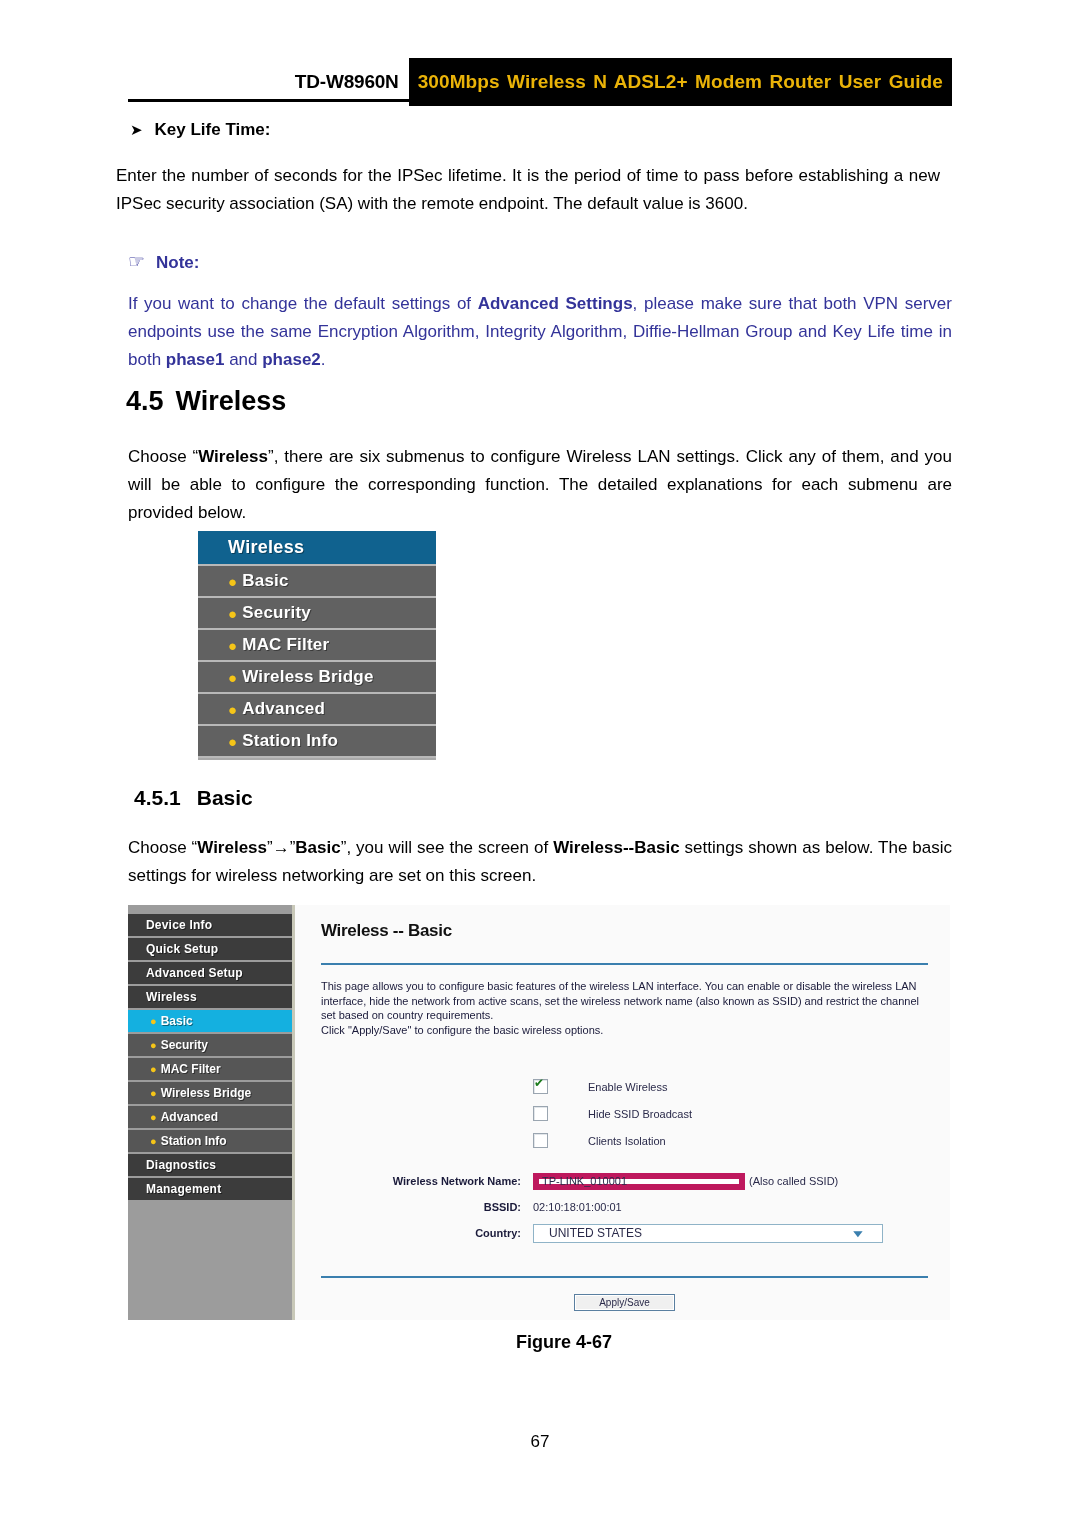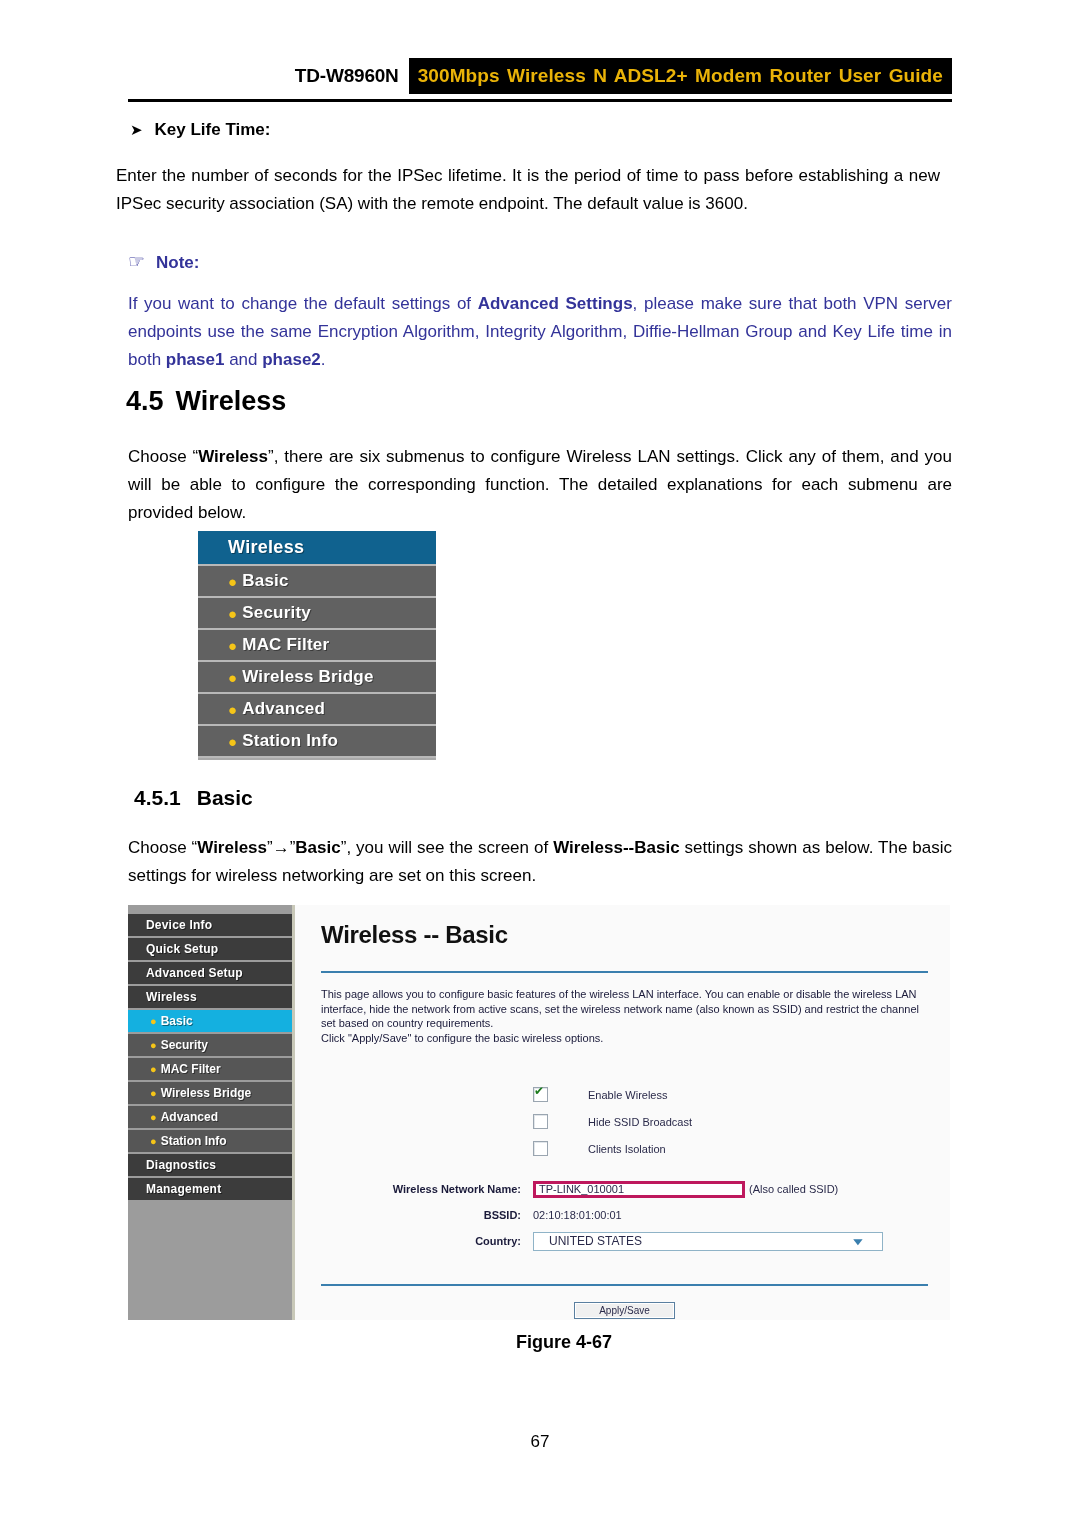--- a/index.html
+++ b/index.html
@@ -21,21 +21,21 @@
     position: absolute;
     left: 128px;
     top: 58px;
     width: 824px;
     height: 40px;
   }
   .header-row {
     display: flex;
     align-items: stretch;
     justify-content: flex-end;
-    height: 36px;
+    height: 48px;
   }
   .header-model {
     font-size: 19px;
     font-weight: bold;
     letter-spacing: -0.2px;
     color: #000;
     display: flex;
     align-items: center;
     padding-right: 10px;
     white-space: nowrap;
@@ -245,21 +245,21 @@
     text-shadow: none;
   }
 
   .ss-main {
     flex: 1;
     background: #fafafa;
     padding: 16px 22px 0 26px;
     position: relative;
   }
   .ss-title {
-    font-size: 24px;
+    font-size: 17px;
     font-weight: bold;
     color: #111;
     letter-spacing: -0.3px;
   }
   .ss-hr {
     height: 2px;
     background: #3a7fae;
     margin: 22px 0 14px 0;
   }
   .ss-desc {
@@ -316,21 +316,21 @@
     text-align: right;
     padding-right: 12px;
     font-size: 11px;
     font-weight: bold;
     color: #1a1a3a;
     flex: 0 0 200px;
   }
   .ss-input {
     width: 212px;
     height: 17px;
-    border: 3px solid #be185d;
+    border: 6px solid #be185d;
     background: #ffffff;
     font-size: 11px;
     color: #2a2a4a;
     padding: 0 3px;
     display: flex;
     align-items: center;
     box-sizing: border-box;
   }
   .ss-hint {
     font-size: 11px;

